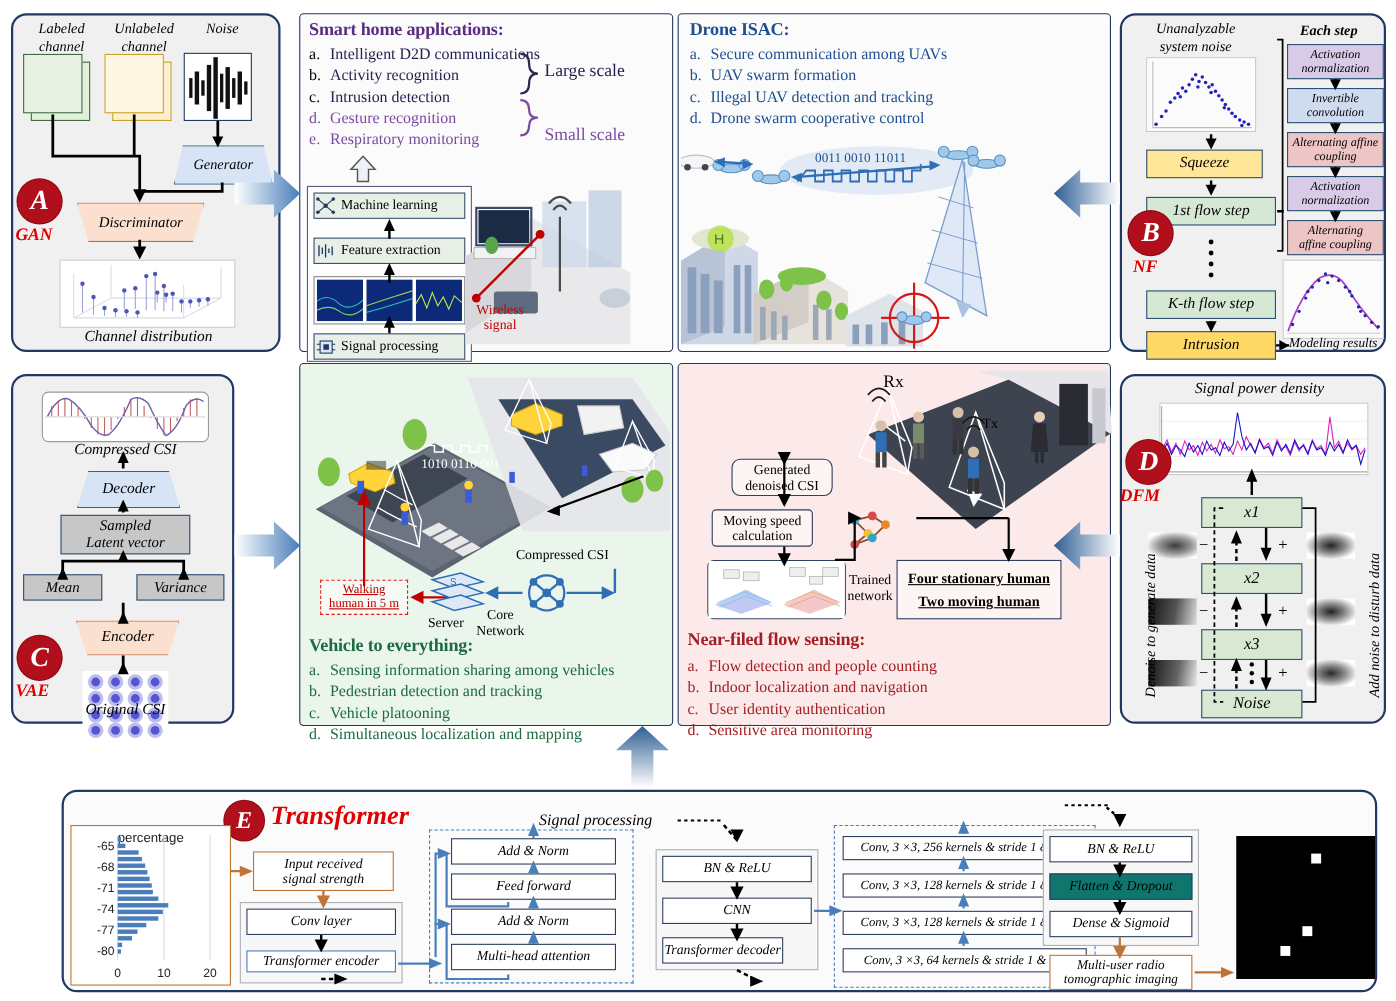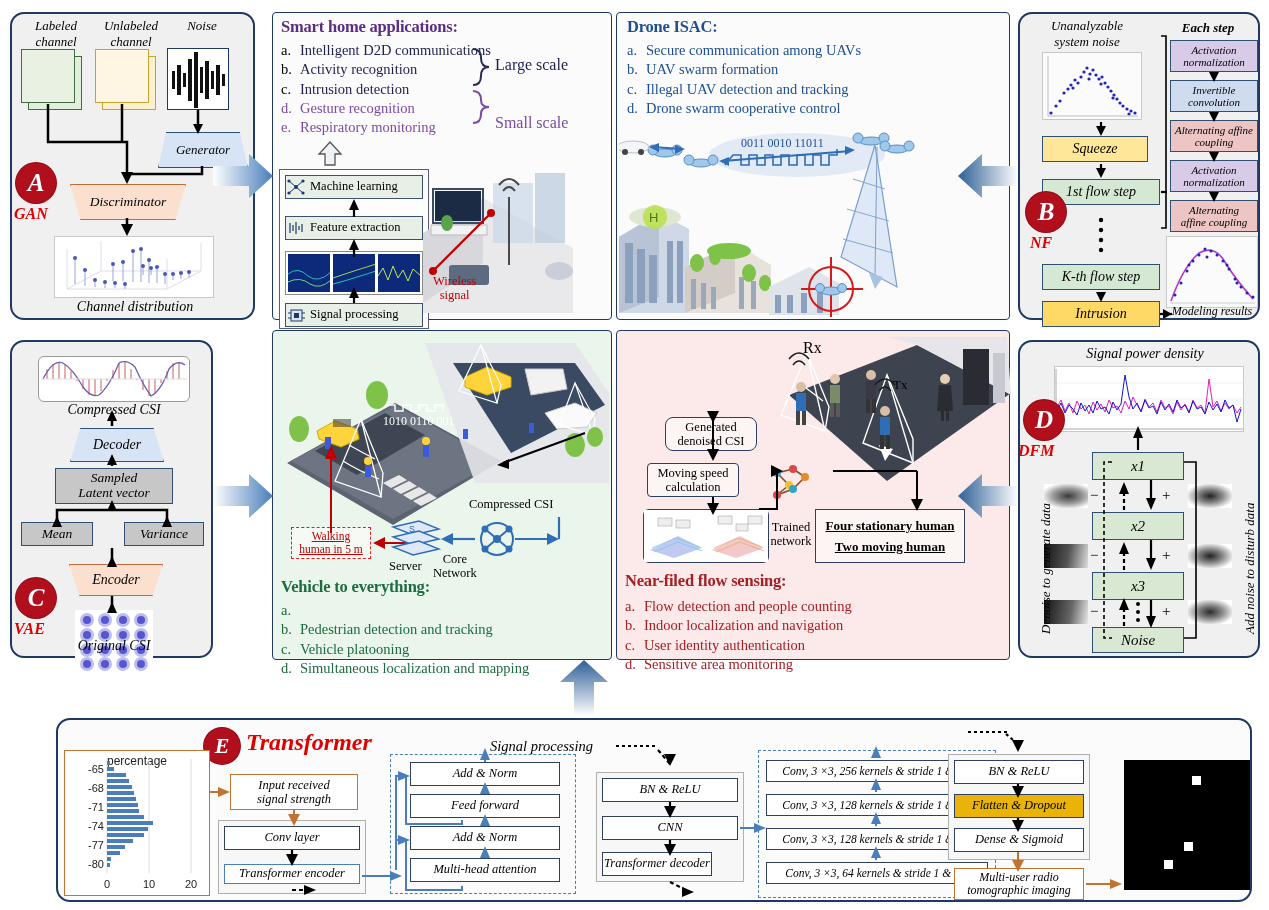--- a/index.html
+++ b/index.html
@@ -851,20 +851,21 @@
   <div style="position:absolute;left:116px;top:228px;font-size:12.5px;font-style:normal;">Server</div>
   <div style="position:absolute;left:160px;top:222px;font-size:12.5px;white-space:pre-line;
               text-align:center;line-height:1.1;">Core
 Network</div>
   <div style="position:absolute;left:196px;top:166px;font-size:12.5px;">Compressed CSI</div>
 
   <div class="hdr" style="position:absolute;left:8px;top:246px;color:#1d6b3f;">Vehicle to everything:</div>
   <div class="lst" style="position:absolute;left:8px;top:270px;width:326px;color:#1d6b3f;">
     <div>
         <span class="mk">a.</span>
+        <span>Sensing information sharing among vehicles</span>
       </div>
     <div>
         <span class="mk">b.</span>
         <span>Pedestrian detection and tracking</span>
       </div>
     <div>
         <span class="mk">c.</span>
         <span>Vehicle platooning</span>
       </div>
     <div>
@@ -1146,21 +1147,21 @@
   <div class="box" style="left:544px;top:132px;width:110px;height:24px;background:#fff;border:1.4px solid #2f3f5f;font-size:12.5px;">Transformer decoder</div>
 
   <div class="sq" style="left:700px;top:30px;width:238px;height:148px;border:1.4px dashed #4a7ebb;"></div>
   <div class="box" style="left:708px;top:40px;width:222px;height:22px;background:#fff;border:1.4px solid #2f3f5f;font-size:11.5px;">Conv, 3 ×3, 256 kernels &amp; stride 1 &amp; BN</div>
   <div class="box" style="left:708px;top:74px;width:222px;height:22px;background:#fff;border:1.4px solid #2f3f5f;font-size:11.5px;">Conv, 3 ×3, 128 kernels &amp; stride 1 &amp; BN</div>
   <div class="box" style="left:708px;top:108px;width:222px;height:22px;background:#fff;border:1.4px solid #2f3f5f;font-size:11.5px;">Conv, 3 ×3, 128 kernels &amp; stride 1 &amp; BN</div>
   <div class="box" style="left:708px;top:142px;width:222px;height:22px;background:#fff;border:1.4px solid #2f3f5f;font-size:11.5px;">Conv, 3 ×3, 64 kernels &amp; stride 1 &amp; BN</div>
 
   <div class="sq" style="left:890px;top:34px;width:142px;height:106px;border:1.4px solid #b0b0b0;background:#f7f7f7;"></div>
   <div class="box" style="left:896px;top:40px;width:130px;height:24px;background:#fff;border:1.4px solid #2f3f5f;font-size:12.5px;">BN &amp; ReLU</div>
-  <div class="box" style="left:896px;top:74px;width:130px;height:24px;background:#eab308;border:1.4px solid #2f3f5f;font-size:12.5px;">Flatten &amp; Dropout</div>
+  <div class="box" style="left:896px;top:74px;width:130px;height:24px;background:#0f766e;border:1.4px solid #2f3f5f;font-size:12.5px;">Flatten &amp; Dropout</div>
   <div class="box" style="left:896px;top:108px;width:130px;height:24px;background:#fff;border:1.4px solid #2f3f5f;font-size:12.5px;">Dense &amp; Sigmoid</div>
 
   <div class="sq" style="left:896px;top:148px;width:130px;height:32px;border:1.4px solid #c07434;background:#fff;
               display:flex;align-items:center;justify-content:center;">
     <span style="font-style:italic;font-size:12px;white-space:pre-line;text-align:center;line-height:1.12;">Multi-user radio
 tomographic imaging</span>
   </div>
 
   <div class="sq" style="left:1066px;top:40px;width:126px;height:130px;background:#000;">
     <svg width="126" height="130">

